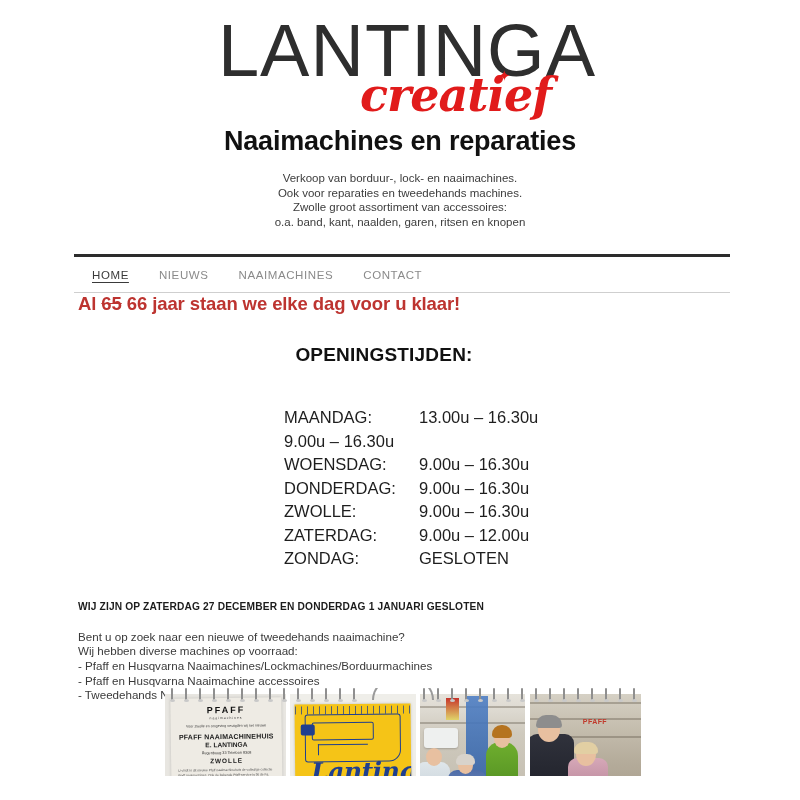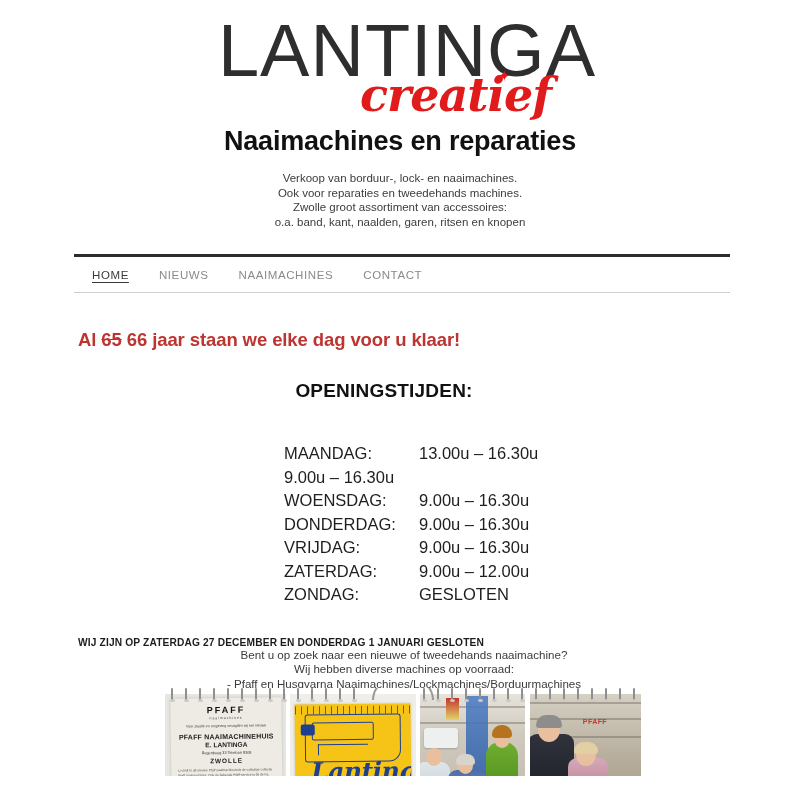--- a/index.html
+++ b/index.html
@@ -115,21 +115,20 @@
     text-decoration: underline;
     text-underline-offset: 3px;
   }
 
   
   .main {
     padding: 0 70px 0 78px;
   }
 
   .headline {
-    margin-top: 36px;
     font-size: 18.5px;
     font-weight: 700;
     color: #bd3430;
     letter-spacing: -0.1px;
   }
 
   .headline .struck { text-decoration: line-through; }
 
   .openingstijden-title {
     margin-top: 29px;
@@ -158,24 +157,24 @@
 
   .closed-notice {
     margin-top: 30px;
     font-size: 10.2px;
     font-weight: 700;
     letter-spacing: 0.15px;
     color: #1c1c1c;
   }
 
   .body-text {
+    margin-top: 18px;
     font-size: 11.6px;
     line-height: 14.6px;
     color: #3a3a3a;
-    text-align: center;
   }
 
   
   .collage {
     position: absolute;
     left: 165px;
     top: 688px;
     width: 476px;
     height: 112px;
     overflow: hidden;
@@ -419,21 +418,21 @@
       </div>
       <div class="hours-row">
         <span class="hours-day">WOENSDAG:</span>
         <span class="hours-time">9.00u – 16.30u</span>
       </div>
       <div class="hours-row">
         <span class="hours-day">DONDERDAG:</span>
         <span class="hours-time">9.00u – 16.30u</span>
       </div>
       <div class="hours-row">
-        <span class="hours-day">VRIJDAG:</span>
+        <span class="hours-day">ZWOLLE:</span>
         <span class="hours-time">9.00u – 16.30u</span>
       </div>
       <div class="hours-row">
         <span class="hours-day">ZATERDAG:</span>
         <span class="hours-time">9.00u – 12.00u</span>
       </div>
       <div class="hours-row">
         <span class="hours-day">ZONDAG:</span>
         <span class="hours-time">GESLOTEN</span>
       </div>

